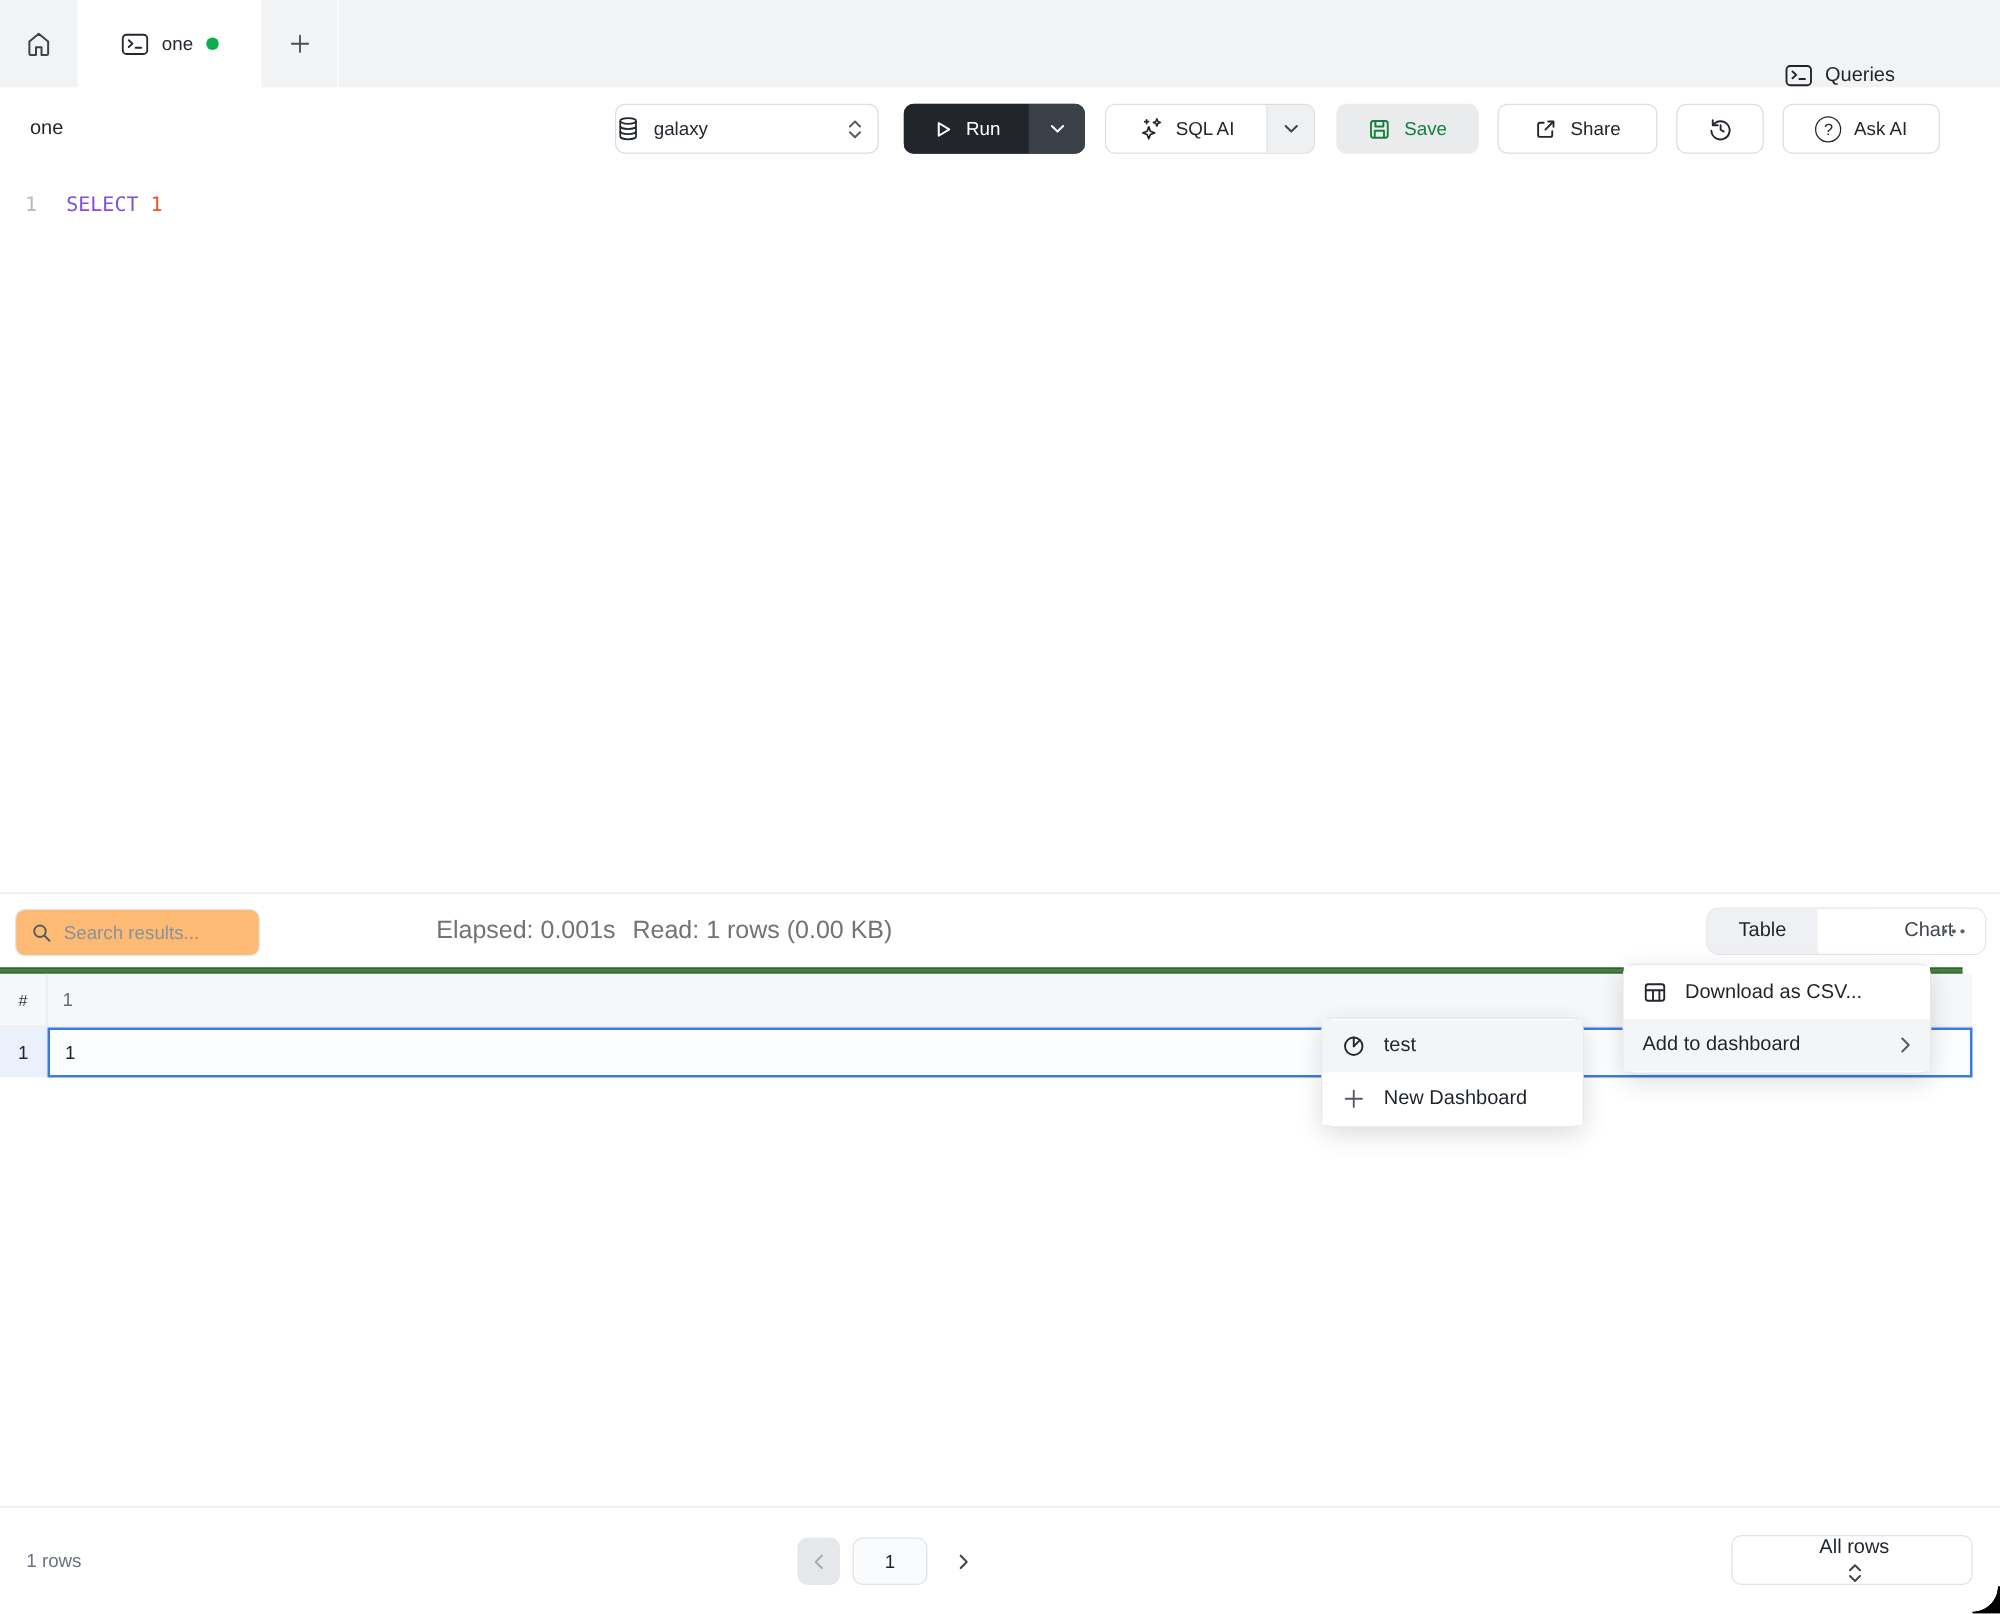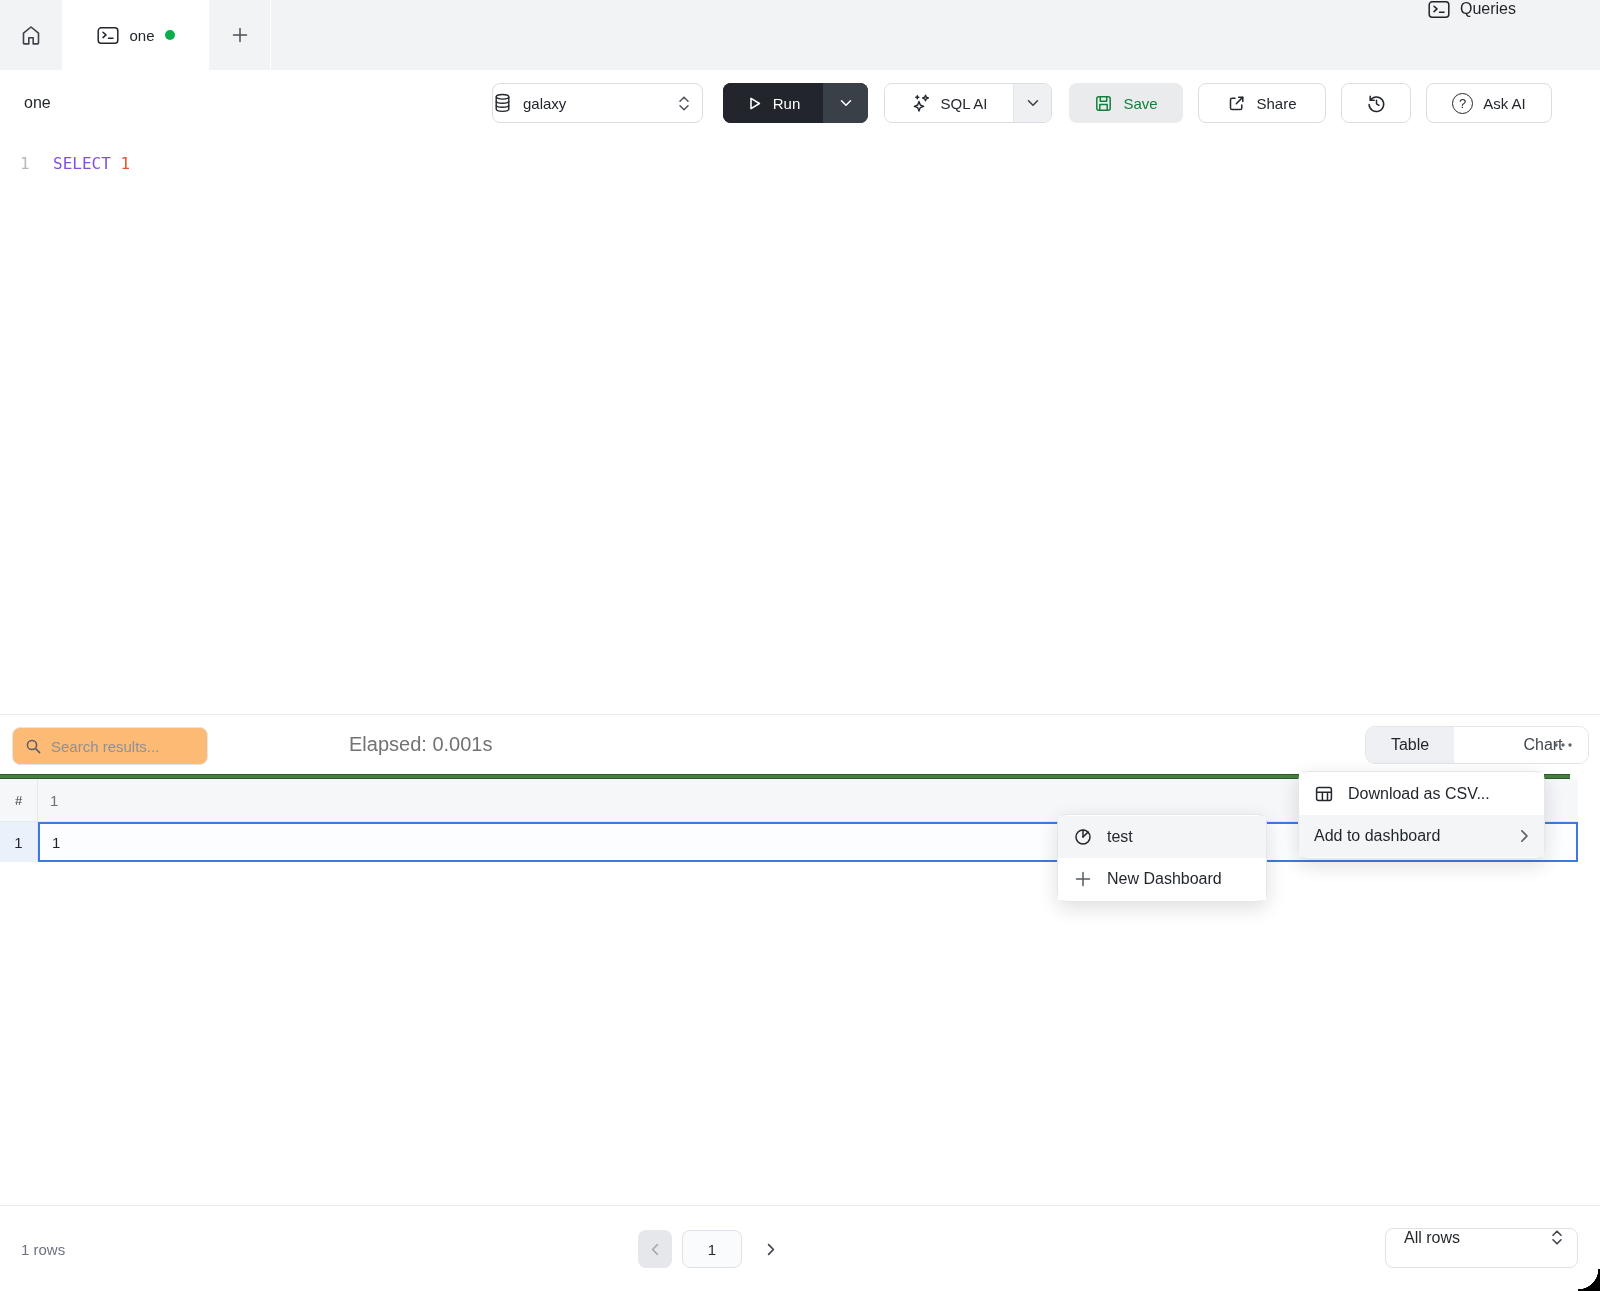--- a/index.html
+++ b/index.html
@@ -9,21 +9,21 @@
   svg { display:block; }
 
   
   .tabbar { position:absolute; left:0; top:0; width:1600px; height:70px; background:#f1f3f5; display:flex; align-items:stretch; }
   .tab-home { width:63px; display:flex; align-items:center; justify-content:center; background:#f1f3f5; border:none; border-right:1px solid #fff; cursor:pointer; color:#3c434b; }
   .tab-active { width:146px; background:#fff; display:flex; align-items:center; justify-content:center; gap:10px; cursor:pointer; }
   .tab-active .tab-label { font-size:15px; color:#23272e; }
   .status-dot { width:10px; height:10px; border-radius:50%; background:#0cad4d; }
   .tab-new { width:62px; display:flex; align-items:center; justify-content:center; background:#f1f3f5; border:none; border-right:1px solid #fff; cursor:pointer; color:#495058; }
   .tabbar-spacer { flex:1; }
-  .queries-btn { display:flex; align-items:flex-start; gap:10px; padding:0 84px 0 20px; background:transparent; border:none; cursor:pointer; font-size:16px; color:#1f242a; }
+  .queries-btn { display:flex; align-items:flex-end; gap:10px; padding:0 84px 0 20px; background:transparent; border:none; cursor:pointer; font-size:16px; color:#1f242a; }
 
   
   .toolbar { position:absolute; left:0; top:70px; width:1600px; height:66px; background:#fff; }
   .query-title { position:absolute; left:24px; top:50%; transform:translateY(-50%); font-size:16px; color:#1f242a; }
   .ctl { position:absolute; top:13px; height:40px; border-radius:8px; display:flex; align-items:center; font-size:15px; }
   .db-select { left:492px; width:211px; border:1px solid #dadde1; background:#fff; cursor:pointer; padding:0 12px 0 0; gap:11px; }
   .db-select .lbl { flex:1; text-align:left; font-size:15px; color:#23272e; }
   .run-split { left:723px; width:145px; background:#22262c; color:#fff; overflow:hidden; padding:0; }
   .run-main { flex:1; height:100%; display:flex; align-items:center; justify-content:center; gap:10px; background:#22262c; border:none; color:#fff; font-size:15px; cursor:pointer; }
   .run-caret { width:45px; height:100%; display:flex; align-items:center; justify-content:center; background:#3a4047; border:none; color:#fff; cursor:pointer; }
@@ -78,21 +78,21 @@
   .menu-item .mi-label { flex:1; }
   .menu-item .mi-chevron { color:#555b62; }
   .mi-icon { color:#23272e; display:flex; align-items:center; justify-content:center; width:20px; }
 
   
   .footerbar { position:absolute; left:0; top:1205px; width:1600px; height:86px; background:#fff; border-top:1px solid #e8eaec; }
   .row-count { position:absolute; left:21px; top:50%; transform:translateY(-50%); font-size:15px; color:#6b7280; }
   .pg-prev { position:absolute; left:638px; top:24px; width:34px; height:38px; background:#e5e7ea; border:none; border-radius:8px; display:flex; align-items:center; justify-content:center; color:#a6abb2; cursor:default; }
   .pg-page { position:absolute; left:682px; top:24px; width:60px; height:38px; background:#fafbfd; border:1px solid #dfe2e6; border-radius:8px; display:flex; align-items:center; justify-content:center; font-size:15px; color:#1f242a; }
   .pg-next { position:absolute; left:756px; top:24px; width:30px; height:38px; background:transparent; border:none; display:flex; align-items:center; justify-content:center; color:#3f454c; cursor:pointer; }
-  .rows-select { position:absolute; left:1385px; top:22px; width:193px; height:40px; background:#fff; border:1px solid #dfe2e6; border-radius:8px; display:flex; align-items:flex-start; padding:0 14px 0 18px; cursor:pointer; }
+  .rows-select { position:absolute; left:1385px; top:22px; width:193px; height:40px; background:#fff; border:1px solid #dfe2e6; border-radius:8px; display:flex; align-items:center; padding:0 14px 0 18px; cursor:pointer;flex-direction:column; }
   .rows-select .lbl { flex:1; font-size:16px; color:#1f242a; }
 
   .window-corner { position:absolute; right:0; bottom:0; width:22px; height:22px; background:radial-gradient(circle at 0 0, #fff 0 20px, #000 20.5px); }
 </style>
 </head>
 <body>
 
 <div class="app">
 
   <div class="tabbar">
@@ -240,20 +240,21 @@
     <div class="search-box">
       <span>
         <svg width="17" height="17" viewBox="0 0 17 17" fill="none" stroke="#565c63" stroke-width="1.5" stroke-linecap="round">
             <circle cx="7" cy="7" r="4.6"></circle>
             <path d="M10.6 10.6 14.6 14.6"></path>
           </svg>
       </span>
       <input type="text" placeholder="Search results..." style="">
     </div>
     <span class="stat stat-elapsed">Elapsed: 0.001s</span>
+    <span class="stat stat-read">Read: 1 rows (0.00 KB)</span>
     <div class="seg">
       <button class="seg-table">Table</button>
       <button class="seg-chart">Chart</button>
     </div>
     <button class="more-btn">
       <span>
         <svg width="20" height="6" viewBox="0 0 20 6" fill="currentColor">
             <circle cx="3" cy="3" r="1.7"></circle>
             <circle cx="10" cy="3" r="1.7"></circle>
             <circle cx="17" cy="3" r="1.7"></circle>

